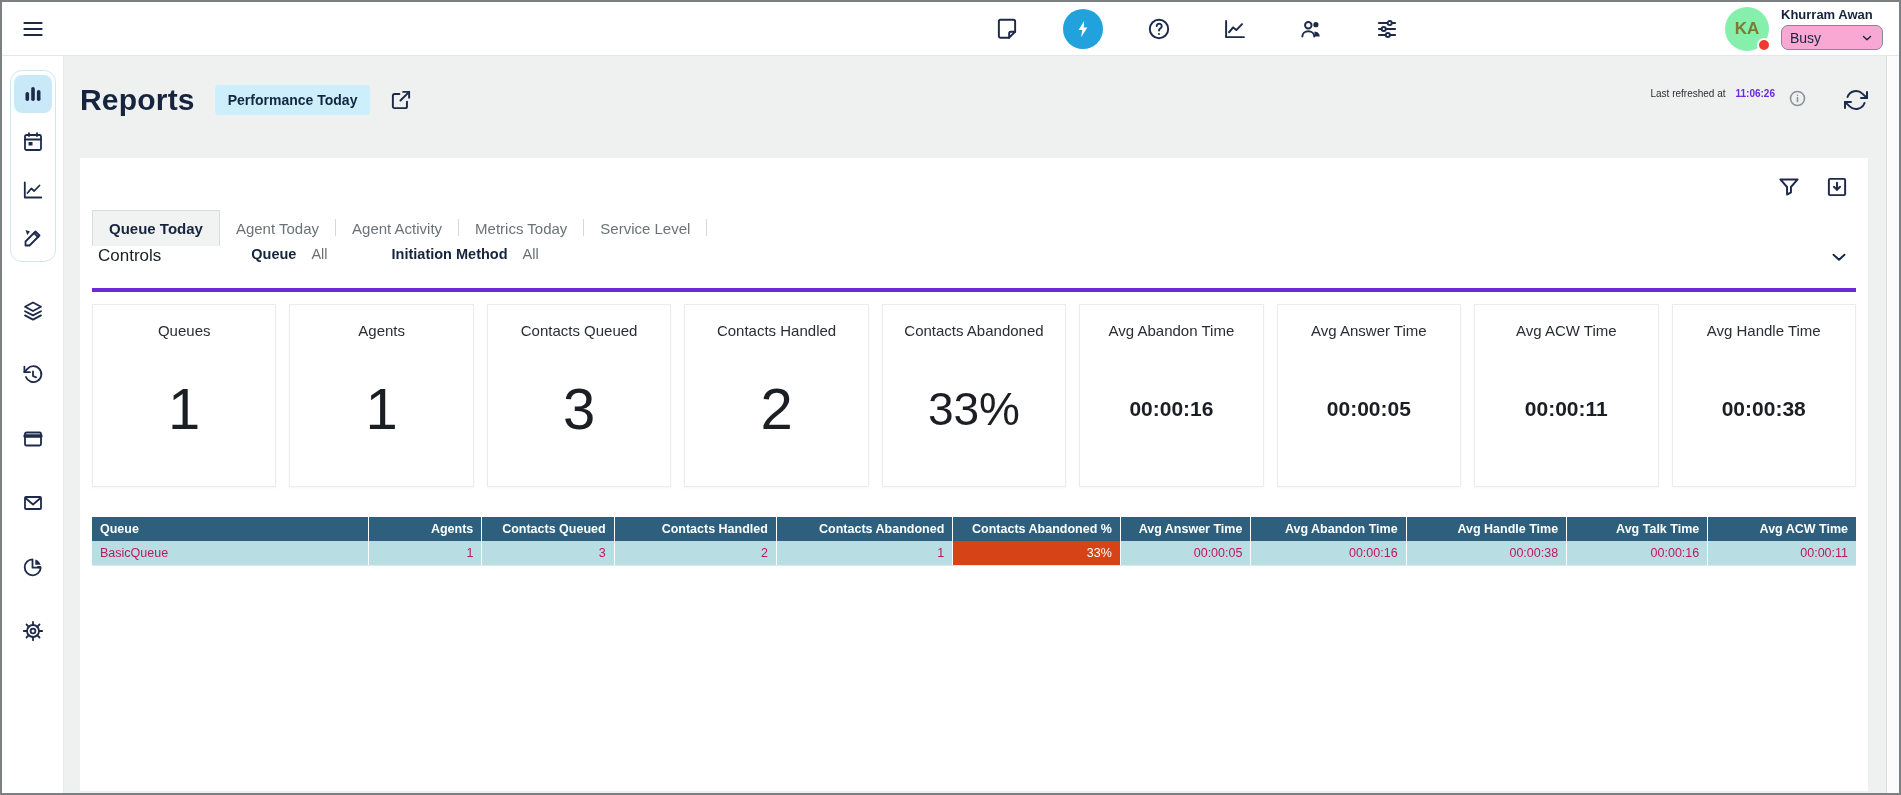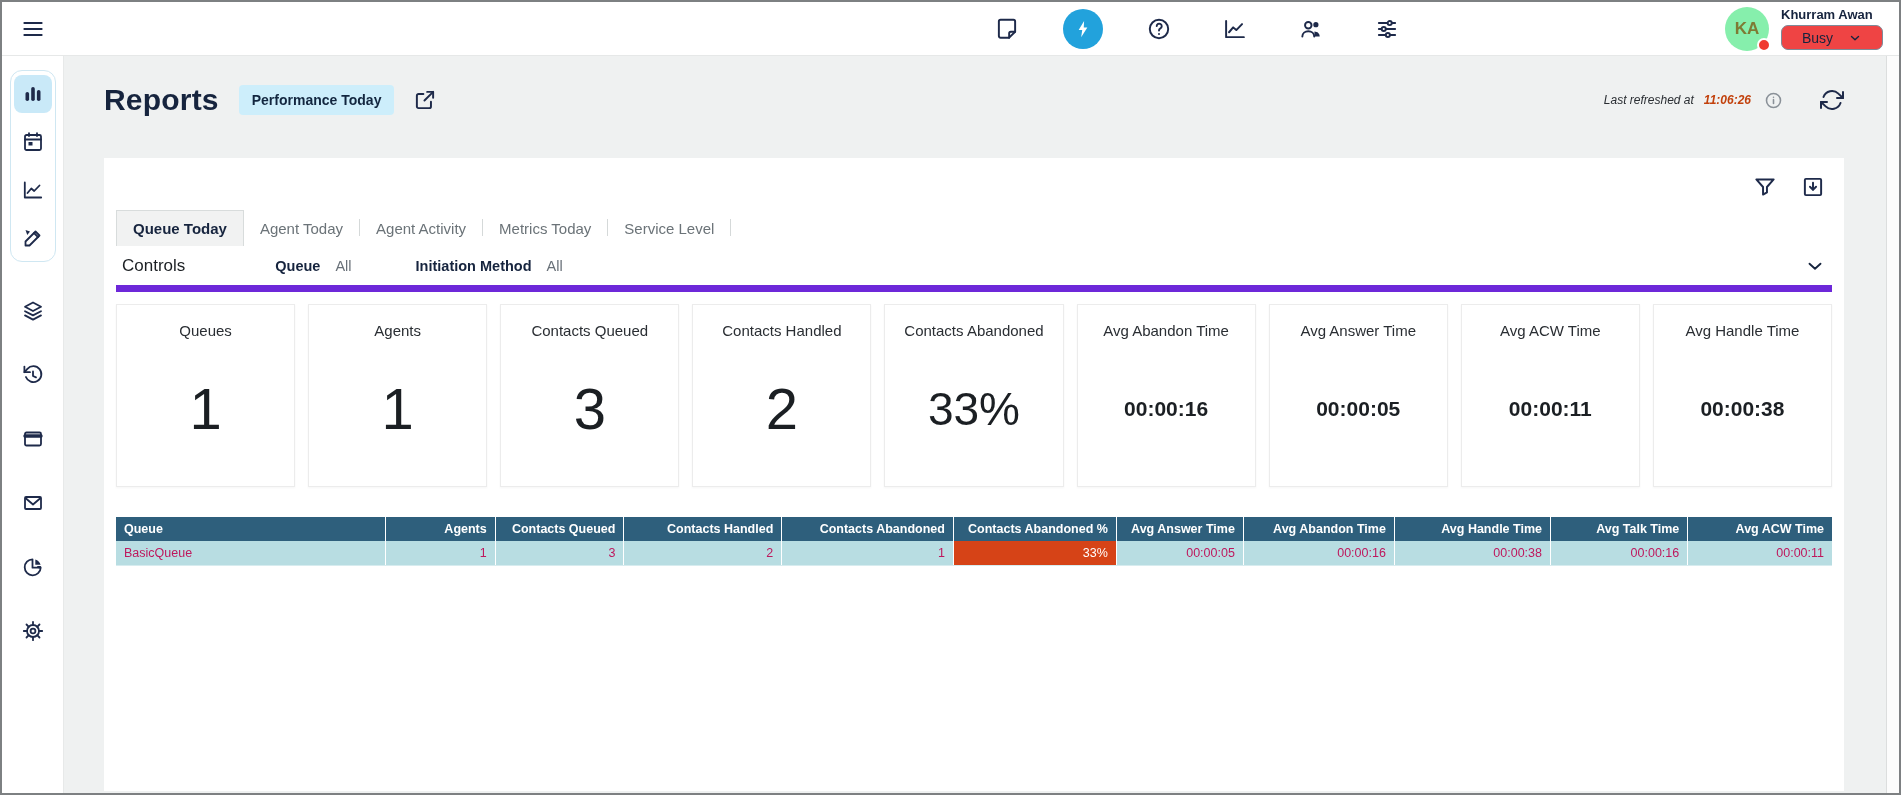--- a/index.html
+++ b/index.html
@@ -17,56 +17,56 @@
   
   .topbar { height: 54px; background: #fff; border-bottom: 1px solid #e6e8e8; display: flex; align-items: center; padding: 0 16px; }
   .hamburger { width: 30px; height: 30px; display: flex; align-items: center; justify-content: center; cursor: pointer; }
   .tb-icons { margin-left: auto; margin-right: 318px; display: flex; align-items: center; gap: 36px; }
   .tb-btn { width: 40px; height: 40px; display: flex; align-items: center; justify-content: center; cursor: pointer; border-radius: 50%; }
   .tb-btn.accent { background: #22a2dc; }
   .avatar { position: relative; width: 44px; height: 44px; border-radius: 50%; background: #86efac; display: flex; align-items: center; justify-content: center; font-weight: 700; font-size: 17px; color: #7e7a33; flex: none; }
   .presence-dot { position: absolute; right: -2px; bottom: -1px; width: 14px; height: 14px; border-radius: 50%; background: #f03a30; border: 2px solid #fff; }
   .userblock { margin-left: 12px; display: flex; flex-direction: column; gap: 3px; }
   .username { font-weight: 700; font-size: 13px; color: #16243e; }
-  .status-select { width: 102px; height: 25px; border: 1px solid #7e8b99; border-radius: 7px; display: flex; align-items: center; padding: 0 20px; font-size: 14px; color: #16243e; cursor: pointer; background: #ef4444; }
+  .status-select { width: 102px; height: 25px; border: 1px solid #7e8b99; border-radius: 7px; display: flex; align-items: center; padding: 0 8px; font-size: 14px; color: #16243e; cursor: pointer; background: #f9a8d4; }
   .status-select svg { margin-left: auto; width: 14px; height: 14px; }
 
   
-  .main { display: flex; height: 737px; gap: 24px; }
+  .main { display: flex; height: 737px; }
   .sidebar { width: 62px; background: #fff; border-right: 1px solid #e7e9e9; flex: none; display: flex; flex-direction: column; align-items: center; }
   .side-group { margin-top: 14px; width: 46px; border: 1px solid #cfe7f2; border-radius: 12px; padding: 4px 0; display: flex; flex-direction: column; align-items: center; gap: 10px; background: #fff; }
   .side-btn { width: 38px; height: 38px; display: flex; align-items: center; justify-content: center; border-radius: 8px; cursor: pointer; }
   .side-btn.active { background: #c9e9f8; }
   .side-loose { margin-top: 30px; display: flex; flex-direction: column; align-items: center; gap: 26px; }
   .ic24 { width: 24px; height: 24px; stroke: #1e2a4a; stroke-width: 1.8; fill: none; stroke-linecap: round; stroke-linejoin: round; }
 
   .content { flex: 1; padding: 16px 18px 0 16px; overflow: hidden; }
   .scrolltrack { width: 13px; background: #fcfcfc; border-left: 1px solid #dcdede; flex: none; cursor: pointer; }
 
   
   .page-header { height: 56px; margin-bottom: 30px; display: flex; align-items: center; }
   .page-title { font-size: 30px; font-weight: 700; color: #16243e; letter-spacing: 0.2px; }
   .badge { margin-left: 20px; background: #cdeefb; color: #12263f; font-weight: 700; font-size: 14px; padding: 7px 13px; border-radius: 4px; }
   .ext-link { margin-left: 18px; cursor: pointer; }
-  .refresh-area { margin-left: auto; display: flex; align-items: center; gap: 10px; font-size: 12px; color: #2a2e33; font-style: italic; }
-  .refresh-time { font-weight: 700; color: #c2410c; }
+  .refresh-area { margin-left: auto; display: flex; gap: 10px; font-size: 10px; color: #2a2e33; }
+  .refresh-time { font-weight: 700; color: #6d28d9; }
   .info-btn { cursor: pointer; margin-left: 2px; }
   .refresh-btn { cursor: pointer; margin-left: 26px; }
 
   
   .panel { background: #fff; height: 633px; padding: 0 12px; display: flex; flex-direction: column; }
   .panel-toolbar { height: 48px; display: flex; align-items: center; justify-content: flex-end; gap: 22px; padding: 10px 6px 0 0; }
   .tool-btn { cursor: pointer; }
 
   .tabs { display: flex; align-items: flex-end; height: 38px; margin-top: 2px; }
   .tab { padding: 9px 16px; font-size: 15px; color: #6b7378; cursor: pointer; display: flex; align-items: flex-end; }
   .tab.active { background: #f1f2f2; border: 1px solid #d8dcdc; border-bottom: none; color: #16243e; font-weight: 700; }
   .tab-sep { width: 1px; height: 17px; background: #d5d9d9; align-self: center; }
 
-  .controls-row { display: flex; align-items: center; height: 46px; padding: 0 6px; border-bottom: 7px solid #6d28d9; }
+  .controls-row { display: flex; align-items: flex-start; height: 46px; padding: 0 6px; border-bottom: 4px solid #6d28d9; }
   .controls-title { font-size: 17px; color: #1b1f23; margin-right: 90px; }
   .control { display: flex; align-items: baseline; margin-right: 64px; }
   .control-label { font-weight: 700; font-size: 14.5px; color: #16243e; }
   .control-value { margin-left: 15px; font-size: 14.5px; color: #687078; }
   .controls-chevron { margin-left: auto; cursor: pointer; }
 
   
   .cards { display: flex; gap: 13px; margin-top: 12px; }
   .card { flex: 1; height: 183px; background: #fff; border: 1px solid #ececec; box-shadow: 0 1px 2px rgba(0,0,0,0.04); display: flex; flex-direction: column; align-items: center; }
   .card-label { margin-top: 17px; font-size: 15px; color: #2a2e33; }

